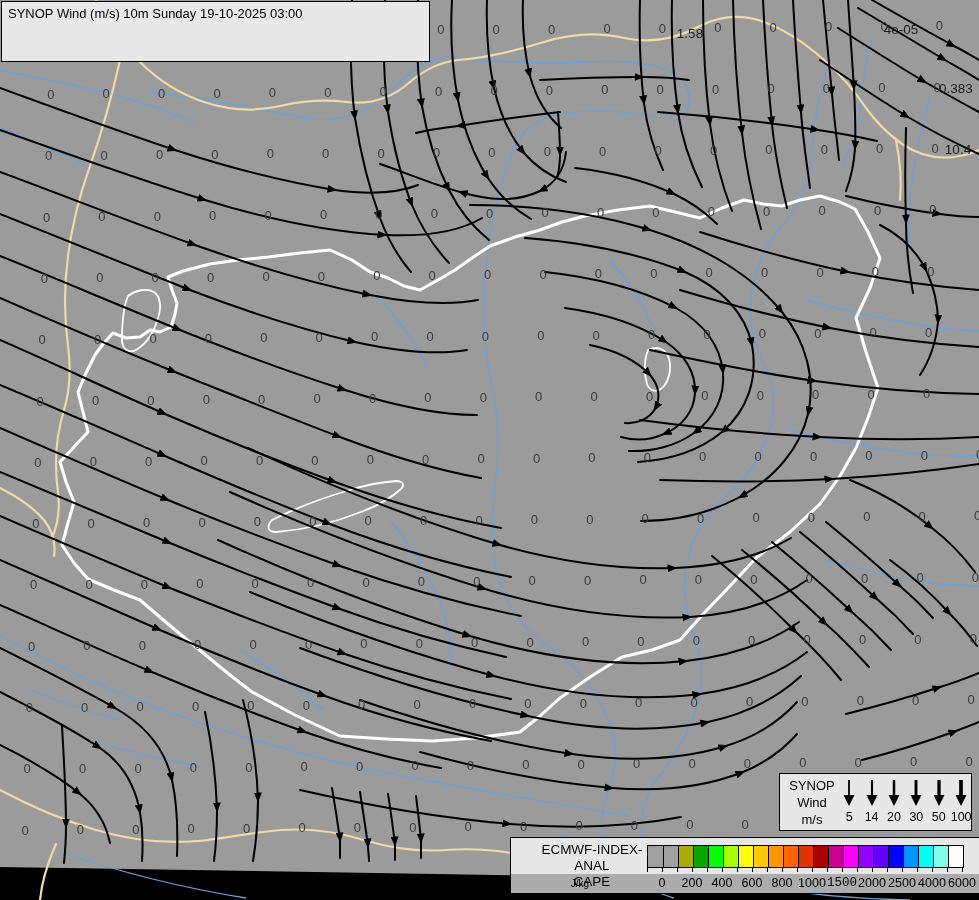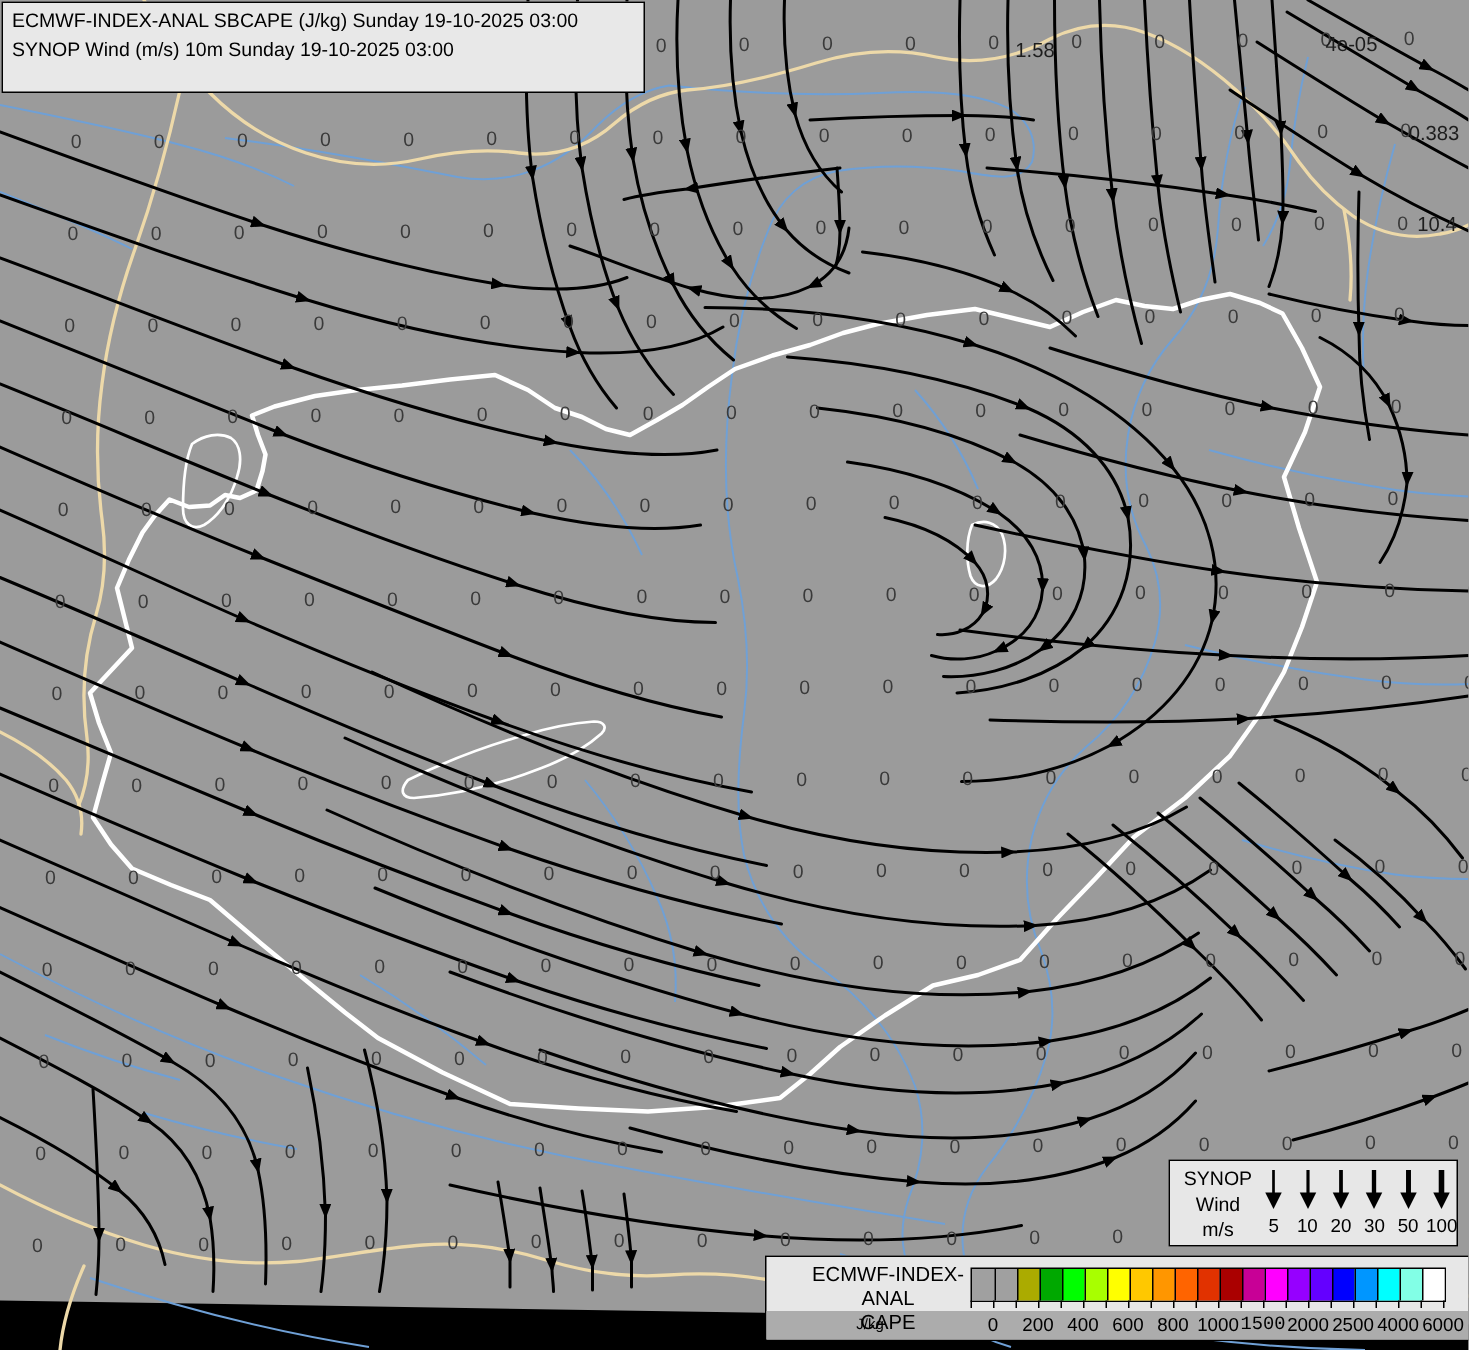--- a/index.html
+++ b/index.html
@@ -421,21 +421,20 @@
         <text x="911.4" y="827.5" class="gridlab">0</text>
         <text x="966.8" y="827.0" class="gridlab">0</text>
         <text x="690" y="38" class="cornerval">1.58</text>
         <text x="901" y="34" class="cornerval">4e-05</text>
         <text x="956" y="93" class="cornerval">0.383</text>
         <text x="958" y="154" class="cornerval">10.4</text>
       </g>
   </svg>
 
   <div class="title-box">
-    <div>ECMWF-INDEX-ANAL SBCAPE (J/kg) Sunday 19-10-2025 03:00</div>
     <div>SYNOP Wind (m/s) 10m Sunday 19-10-2025 03:00</div>
   </div>
 
   <div class="wind-legend">
     <div class="wind-title">
       <div>SYNOP</div>
       <div>Wind</div>
       <div>m/s</div>
     </div>
     <div class="wind-arrows">
@@ -471,21 +470,21 @@
         </div>
         <div class="wa">
           <svg width="18" height="30">
             <line x1="9" y1="3" x2="9" y2="20" stroke="#000" stroke-width="3.7"></line>
             <polygon points="3.5,18 14.5,18 9,29" fill="#000"></polygon>
           </svg>
         </div>
       </div>
     <div class="wind-labels">
         <div class="wl">5</div>
-        <div class="wl">10</div>
+        <div class="wl">14</div>
         <div class="wl">20</div>
         <div class="wl">30</div>
         <div class="wl">50</div>
         <div class="wl">100</div>
       </div>
   </div>
 
   <div class="cape-legend">
     <div class="cape-strip"></div>
     <div class="cape-text">

